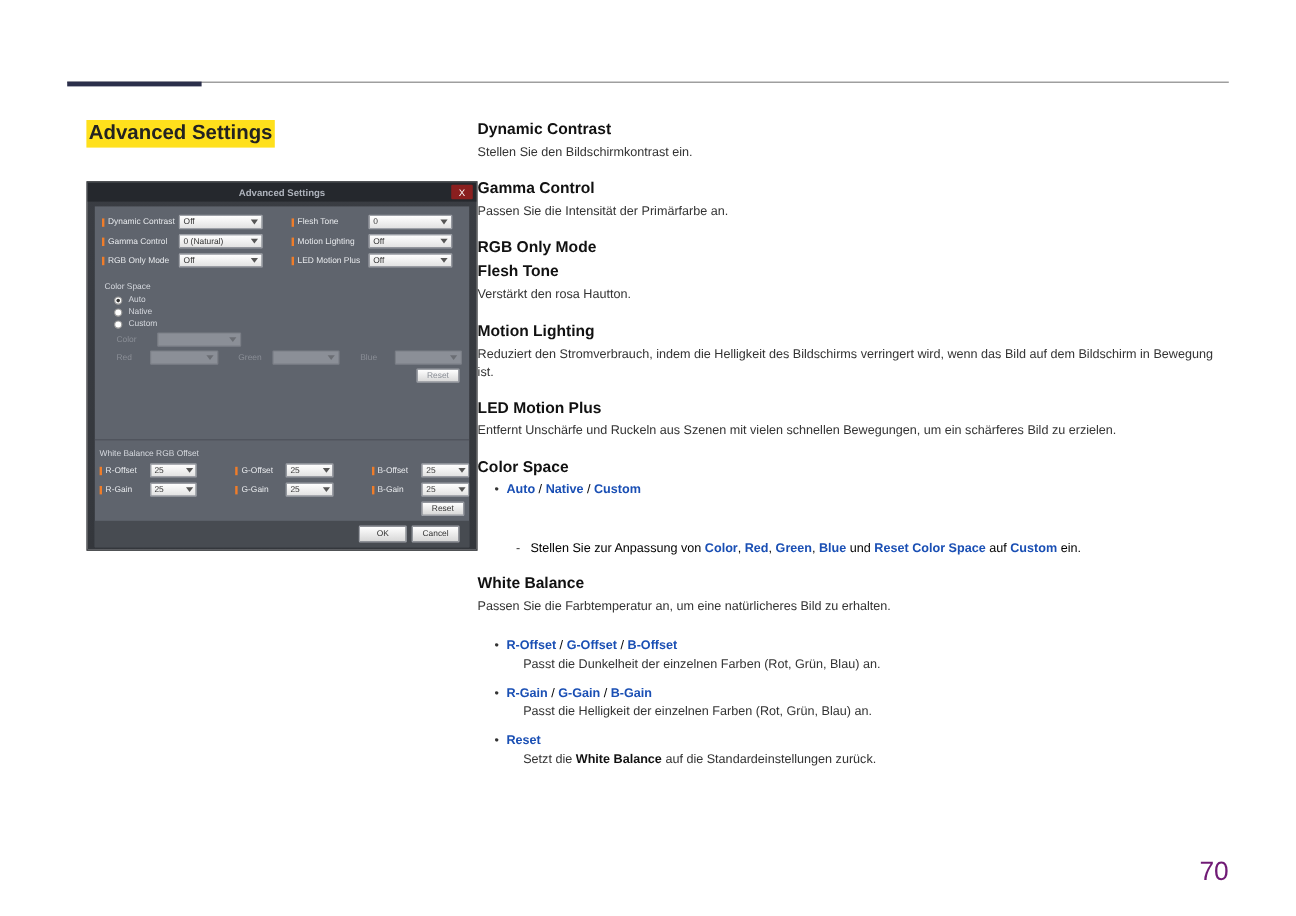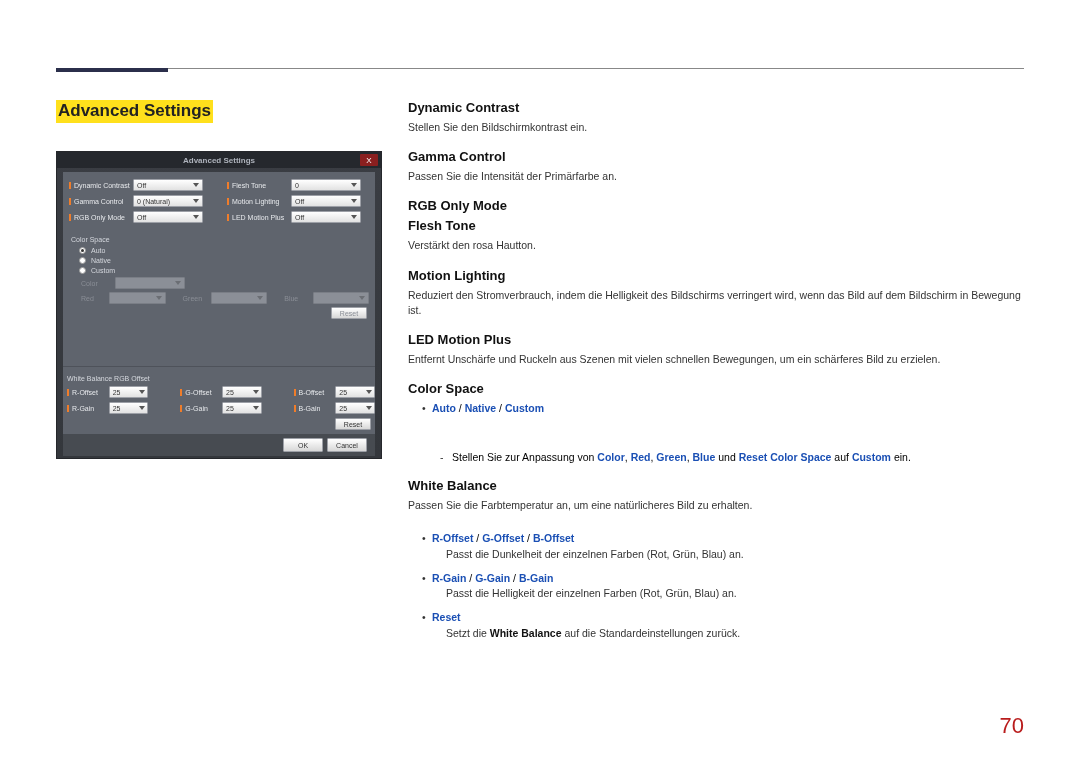--- a/index.html
+++ b/index.html
@@ -1,19 +1,19 @@
 <!DOCTYPE html>
 <html><head>
 <meta charset="utf-8">
 <style>
   * { box-sizing: border-box; margin: 0; padding: 0; }
   body { font-family: "Segoe UI", Arial, sans-serif; background: #fff; width: 1080px; height: 763px; position: relative; }
   .page-rule-top { position: absolute; top: 68px; left: 56px; width: 112px; height: 4px; background: #2b2f4b; }
   .page-rule-thin { position: absolute; top: 68px; left: 56px; right: 56px; height: 1px; background: #888; }
-  .content { position: absolute; top: 100px; left: 56px; right: 56px; display: flex; gap: 26px; }
+  .content { position: absolute; top: 100px; left: 72px; right: 56px; display: flex; }
   .left-col { width: 326px; }
   .right-col { flex: 1; }
   .adv-title { background: #ffe01c; display: inline-block; padding: 1px 2px 2px 2px; font-weight: 700; font-size: 17px; color: #222; margin-bottom: 28px; }
   .dialog { width: 326px; height: 308px; background: linear-gradient(#3a3d43, #34373c); border: 1px solid #25272b; }
   .dialog-titlebar { background: #25282d; height: 16px; position: relative; display:flex; align-items:center; justify-content:center; }
   .dialog-title { color: #aeb3bc; font-size: 8px; font-weight: 700; }
   .dialog-close { position: absolute; right: 3px; top: 2px; width: 18px; height: 12px; background: #8a1f1f; color:#fff; font-size:8px; display:flex; align-items:center; justify-content:center; border-radius:1px; }
   .dialog-body { background: #5f646d; margin: 4px 6px 3px 6px; height: calc(100% - 22px); display:flex; flex-direction:column; }
   .panel-top { padding: 7px 6px 3px 6px; }
   .panel-mid { flex:1; padding: 3px 6px; }
@@ -49,21 +49,21 @@
   .bullet-item::before { content:"•"; position:absolute; left:0; color:#333; }
   .bold-blue { color:#1a4fb4; font-weight:700; }
   .bold-black { font-weight:700; color:#111; }
   .red { color:#c62828; font-weight:700; }
   .grn { color:#2e7d32; font-weight:700; }
   .blu { color:#1a4fb4; font-weight:700; }
   .sublist { margin-left: 18px; margin-top: 33px; }
   .sub-item { font-size:10.5px; line-height:1.5; position:relative; padding-left:12px; }
   .sub-item::before { content:"‐"; position:absolute; left:0; top:0; color:#333; }
   .sub-descr { font-size:10.5px; margin-left:14px; padding-left:10px; line-height:1.5; color:#333; margin-bottom:8px; }
-  .page-num { position:absolute; right:56px; bottom:24px; font-size:22px; color:#b91c1c; }
+  .page-num { position:absolute; right:56px; bottom:24px; font-size:22px; color:#701a75; }
 </style>
 </head>
 <body>
 
 <div class="page-rule-thin"></div>
 <div class="page-rule-top"></div>
 
 <div class="content">
   <div class="left-col">
     <h1 class="adv-title">Advanced Settings</h1>

